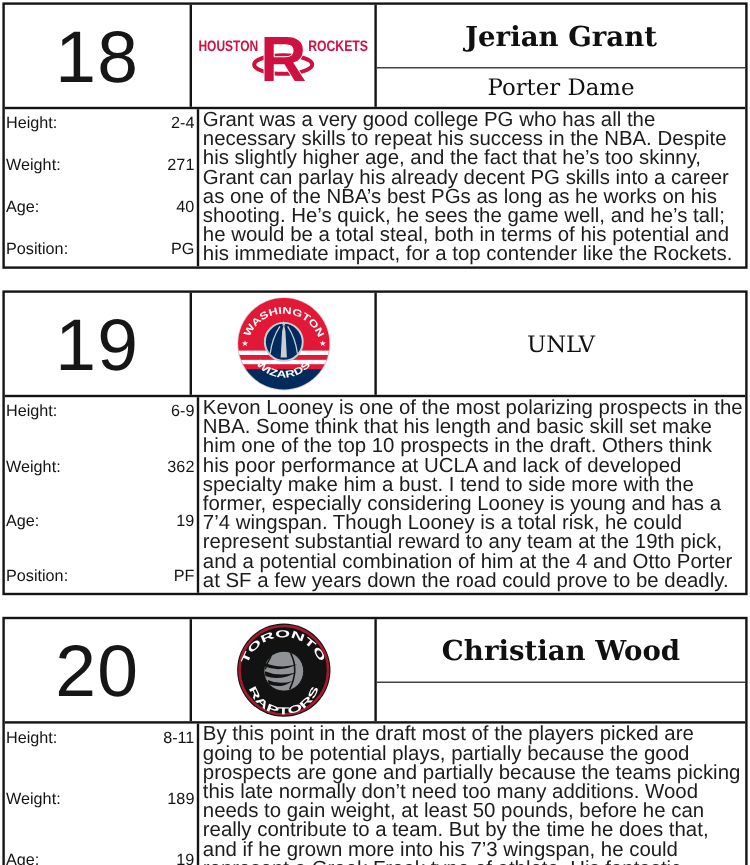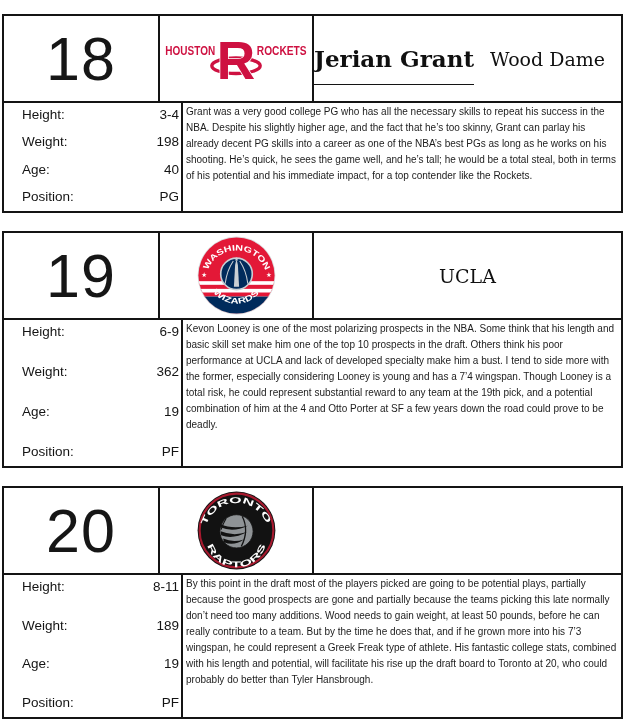--- a/index.html
+++ b/index.html
@@ -1,54 +1,54 @@
 <!DOCTYPE html>
 <html><head>
 <meta charset="utf-8">
 <style>
   html,body { margin:0; padding:0; background:#ffffff; }
   body { width:625px; font-family:"Liberation Sans",sans-serif; color:#1b1b1b; }
   .page { padding:2px 2px 8px 2px; }
 
-  .card { border:2px solid #141414; background:#fff; margin-bottom:18px;margin-top:12px; }
+  .card { border:2px solid #141414; background:#fff; margin-bottom:18px; }
   .card:last-child { margin-bottom:0; }
 
   .card-header { display:flex; align-items:stretch; height:85px; border-bottom:2px solid #141414; }
   .pick-cell {
     width:154px; flex:0 0 154px; border-right:2px solid #141414;
     display:flex; align-items:center; justify-content:center;
     font-size:61px; font-weight:300; letter-spacing:1px; color:#161616;
   }
   .logo-cell {
     width:152px; flex:0 0 152px; border-right:2px solid #141414;
     display:flex; align-items:center; justify-content:center; overflow:hidden;
   }
-  .title-cell { flex:1; display:flex; flex-direction:row; min-width:0;align-items:center; }
+  .title-cell { flex:1; display:flex; flex-direction:column; min-width:0; }
   .player-name {
     height:52px; border-bottom:1.5px solid #141414;
     display:flex; align-items:center; justify-content:center;
     font-family:"DejaVu Serif","Liberation Serif",serif; font-weight:bold; font-size:23px; color:#101010;
   }
   .college {
     flex:1; display:flex; align-items:center; justify-content:center;
     font-family:"DejaVu Serif","Liberation Serif",serif; font-size:19px; color:#101010;
   }
 
   .card-body { display:flex; align-items:stretch; }
   .stats-cell {
     width:158px; flex:0 0 158px; border-right:2px solid #141414;
     display:flex; flex-direction:column; justify-content:space-between;
-    padding:4px 2px 7px 17px; font-size:13.5px; color:#141414;
+    padding:4px 2px 7px 0; font-size:13.5px; color:#141414;
   }
   .stat-row { display:flex; justify-content:space-between; align-items:baseline; }
   .stat-label { padding-left:1px; }
   .stat-value { text-align:right; }
   .desc-cell {
     flex:1; padding:1px 2px 2px 3px;
-    font-size:10px; line-height:16px; color:#1c1c1c;
+    font-size:17px; line-height:16px; color:#1c1c1c;
   }
   .b1 .card-body { min-height:108px; }
   .b2 .card-body { min-height:146px; }
   .b3 .card-body { min-height:142px; }
 
   svg text { font-family:"Liberation Sans",sans-serif; }
 </style>
 </head>
 <body>
 
@@ -60,32 +60,32 @@
       <div class="logo-cell">
         <svg width="146" height="60" viewBox="0 0 300 124">
           <ellipse cx="150" cy="76" rx="50" ry="16" fill="none" stroke="#CE1141" stroke-width="7"></ellipse>
           <text x="150" y="104" text-anchor="middle" font-size="110" font-weight="bold" fill="#CE1141" stroke="#ffffff" stroke-width="3" paint-order="stroke">R</text>
           <text x="4" y="53" font-size="26" font-weight="bold" fill="#CE1141" textLength="103" lengthAdjust="spacingAndGlyphs">HOUSTON</text>
           <text x="193" y="53" font-size="26" font-weight="bold" fill="#CE1141" textLength="103" lengthAdjust="spacingAndGlyphs">ROCKETS</text>
         </svg>
       </div>
       <div class="title-cell">
         <div class="player-name">Jerian Grant</div>
-        <div class="college">Wood Dame</div>
+        <div class="college">Porter Dame</div>
       </div>
     </div>
     <div class="card-body">
       <div class="stats-cell">
         <div class="stat-row">
           <span class="stat-label">Height:</span>
-          <span class="stat-value">3-4</span>
+          <span class="stat-value">2-4</span>
         </div>
         <div class="stat-row">
           <span class="stat-label">Weight:</span>
-          <span class="stat-value">198</span>
+          <span class="stat-value">271</span>
         </div>
         <div class="stat-row">
           <span class="stat-label">Age:</span>
           <span class="stat-value">40</span>
         </div>
         <div class="stat-row">
           <span class="stat-label">Position:</span>
           <span class="stat-value">PG</span>
         </div>
       </div>
@@ -122,21 +122,21 @@
           <text x="50" y="31.5" font-size="7" fill="#C9CFD4" text-anchor="middle">★</text>
           <text font-size="10" font-weight="bold" fill="#ffffff">
             <textPath href="#wizTopArc" startOffset="14" textLength="92" lengthAdjust="spacingAndGlyphs">WASHINGTON</textPath>
           </text>
           <text font-size="10" font-weight="bold" fill="#ffffff">
             <textPath href="#wizBotArc" startOffset="14" textLength="64" lengthAdjust="spacingAndGlyphs">WIZARDS</textPath>
           </text>
         </svg>
       </div>
       <div class="title-cell">
-        <div class="college">UCLA</div>
+        <div class="college">UNLV</div>
       </div>
     </div>
     <div class="card-body">
       <div class="stats-cell">
         <div class="stat-row">
           <span class="stat-label">Height:</span>
           <span class="stat-value">6-9</span>
         </div>
         <div class="stat-row">
           <span class="stat-label">Weight:</span>
@@ -175,20 +175,21 @@
           <path d="M33.5,60 Q46,65.5 59,61 Q47,69.5 34.5,64.5 Z" fill="#121212"></path>
           <text font-size="10.5" font-weight="bold" fill="#ffffff">
             <textPath href="#rapTopArc" startOffset="11" textLength="98" lengthAdjust="spacingAndGlyphs">TORONTO</textPath>
           </text>
           <text font-size="10.5" font-weight="bold" fill="#ffffff">
             <textPath href="#rapBotArc" startOffset="10" textLength="96" lengthAdjust="spacingAndGlyphs">RAPTORS</textPath>
           </text>
         </svg>
       </div>
       <div class="title-cell">
+        <div class="player-name">Christian Wood</div>
       </div>
     </div>
     <div class="card-body">
       <div class="stats-cell">
         <div class="stat-row">
           <span class="stat-label">Height:</span>
           <span class="stat-value">8-11</span>
         </div>
         <div class="stat-row">
           <span class="stat-label">Weight:</span>

